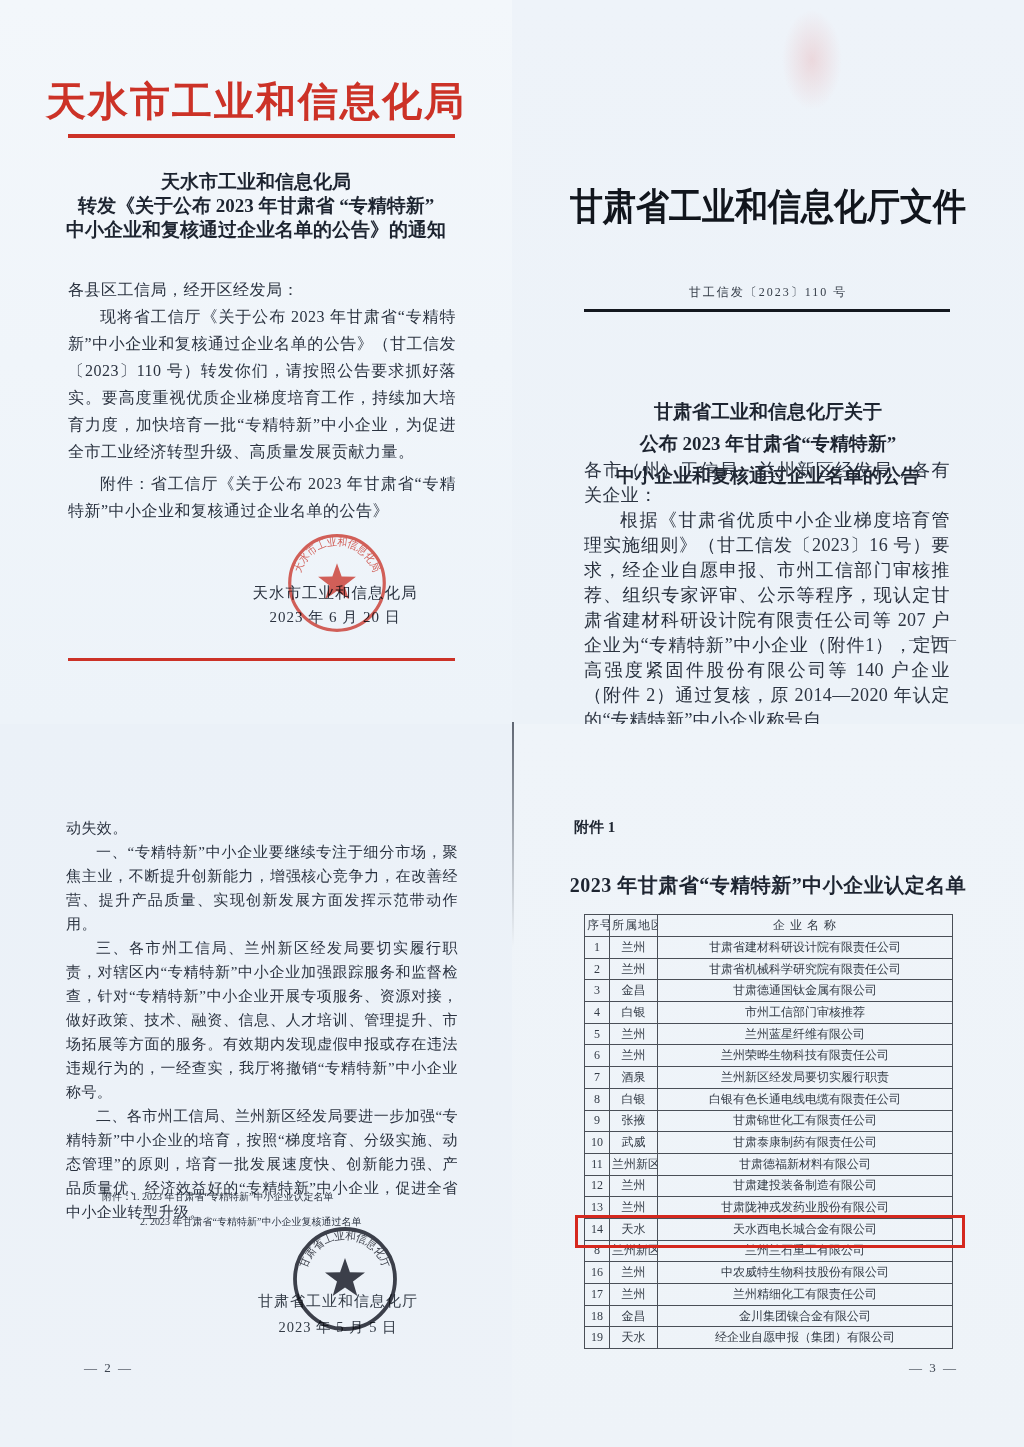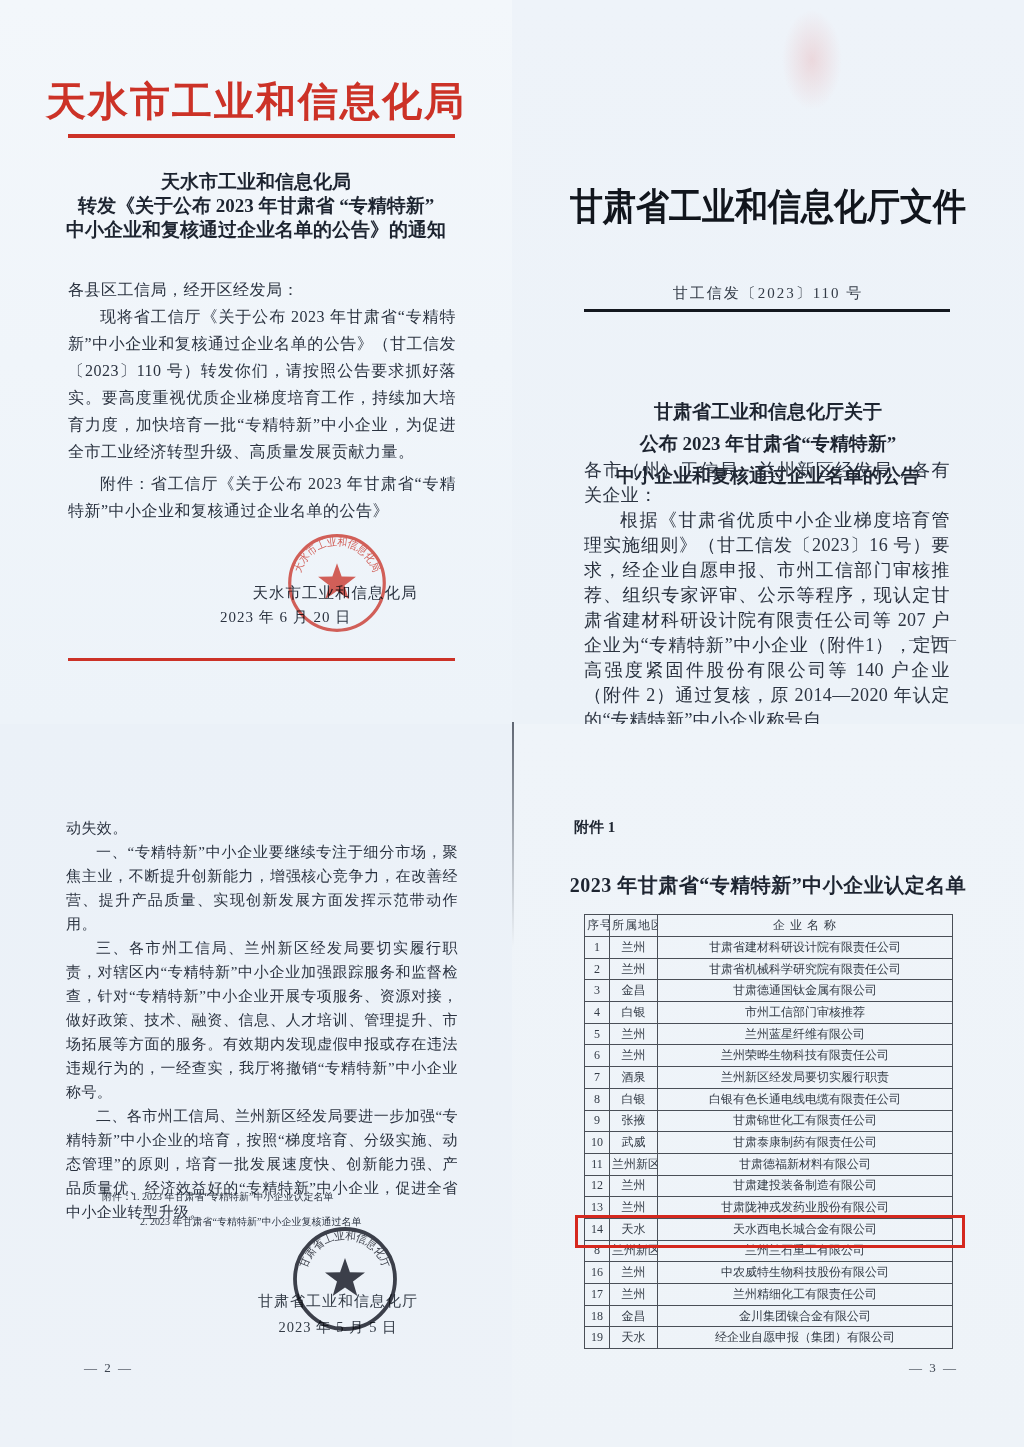--- a/index.html
+++ b/index.html
@@ -19,28 +19,28 @@
 
   
   .p1-masthead{left:0;right:0;top:74px;font-size:40px;font-weight:bold;letter-spacing:2px;color:#cc3227;text-align:center;white-space:nowrap;}
   .p1-rule{left:68px;top:134px;width:387px;height:4px;background:#cc3227;}
   .p1-title{left:20px;right:20px;top:170px;font-size:19px;font-weight:bold;line-height:24px;color:#1d2430;text-align:center;}
   .p1-body{left:68px;top:276px;width:388px;font-size:16px;line-height:27px;text-align:justify;letter-spacing:.5px;}
   .p1-body p{margin:0;}
   .p1-body p.indent{text-indent:2em;}
   .p1-attach{left:68px;top:470px;width:388px;font-size:16px;line-height:27px;text-indent:2em;text-align:justify;letter-spacing:.5px;}
   .p1-signer{left:220px;top:583px;width:230px;text-align:center;font-size:15.5px;letter-spacing:1px;}
-  .p1-date{left:220px;top:608px;width:230px;text-align:left;font-size:15px;letter-spacing:1px;}
+  .p1-date{left:220px;top:608px;width:230px;text-align:center;font-size:15px;letter-spacing:1px;}
   .p1-stamp{left:285px;top:531px;width:104px;height:104px;mix-blend-mode:multiply;opacity:.9;}
   .p1-rule-bottom{left:68px;top:658px;width:387px;height:3px;background:#cc3227;}
 
   
   .p2-bleed{left:270px;top:10px;width:60px;height:100px;background:radial-gradient(closest-side,rgba(225,120,120,.22),rgba(225,120,120,0));}
   .p2-masthead{left:0;right:0;top:182px;font-size:33px;font-weight:bold;color:#11151c;text-align:center;white-space:nowrap;transform:scaleY(1.12);transform-origin:top center;}
-  .p2-docnum{left:0;right:0;top:284px;font-size:15px;letter-spacing:2px;text-align:center;color:#333b46;}
+  .p2-docnum{left:0;right:0;top:284px;font-size:12px;letter-spacing:2px;text-align:center;color:#333b46;}
   .p2-rule{left:72px;top:309px;width:366px;height:3px;background:#14181f;}
   .p2-title{left:20px;right:20px;top:352px;font-size:19px;font-weight:bold;line-height:32px;color:#1d2430;text-align:center;margin-top:44px;}
   .p2-body{left:72px;top:458px;width:366px;font-size:18px;line-height:25px;text-align:justify;letter-spacing:.4px;}
   .p2-body p{margin:0;}
   .p2-body p.indent{text-indent:2em;}
   .p2-pagenum{right:66px;top:631px;font-size:13px;color:#3c4450;letter-spacing:2px;}
 
   
   .p3-body{left:66px;top:92px;width:392px;font-size:15px;line-height:24px;text-align:justify;letter-spacing:.4px;}
   .p3-body p{margin:0;}

